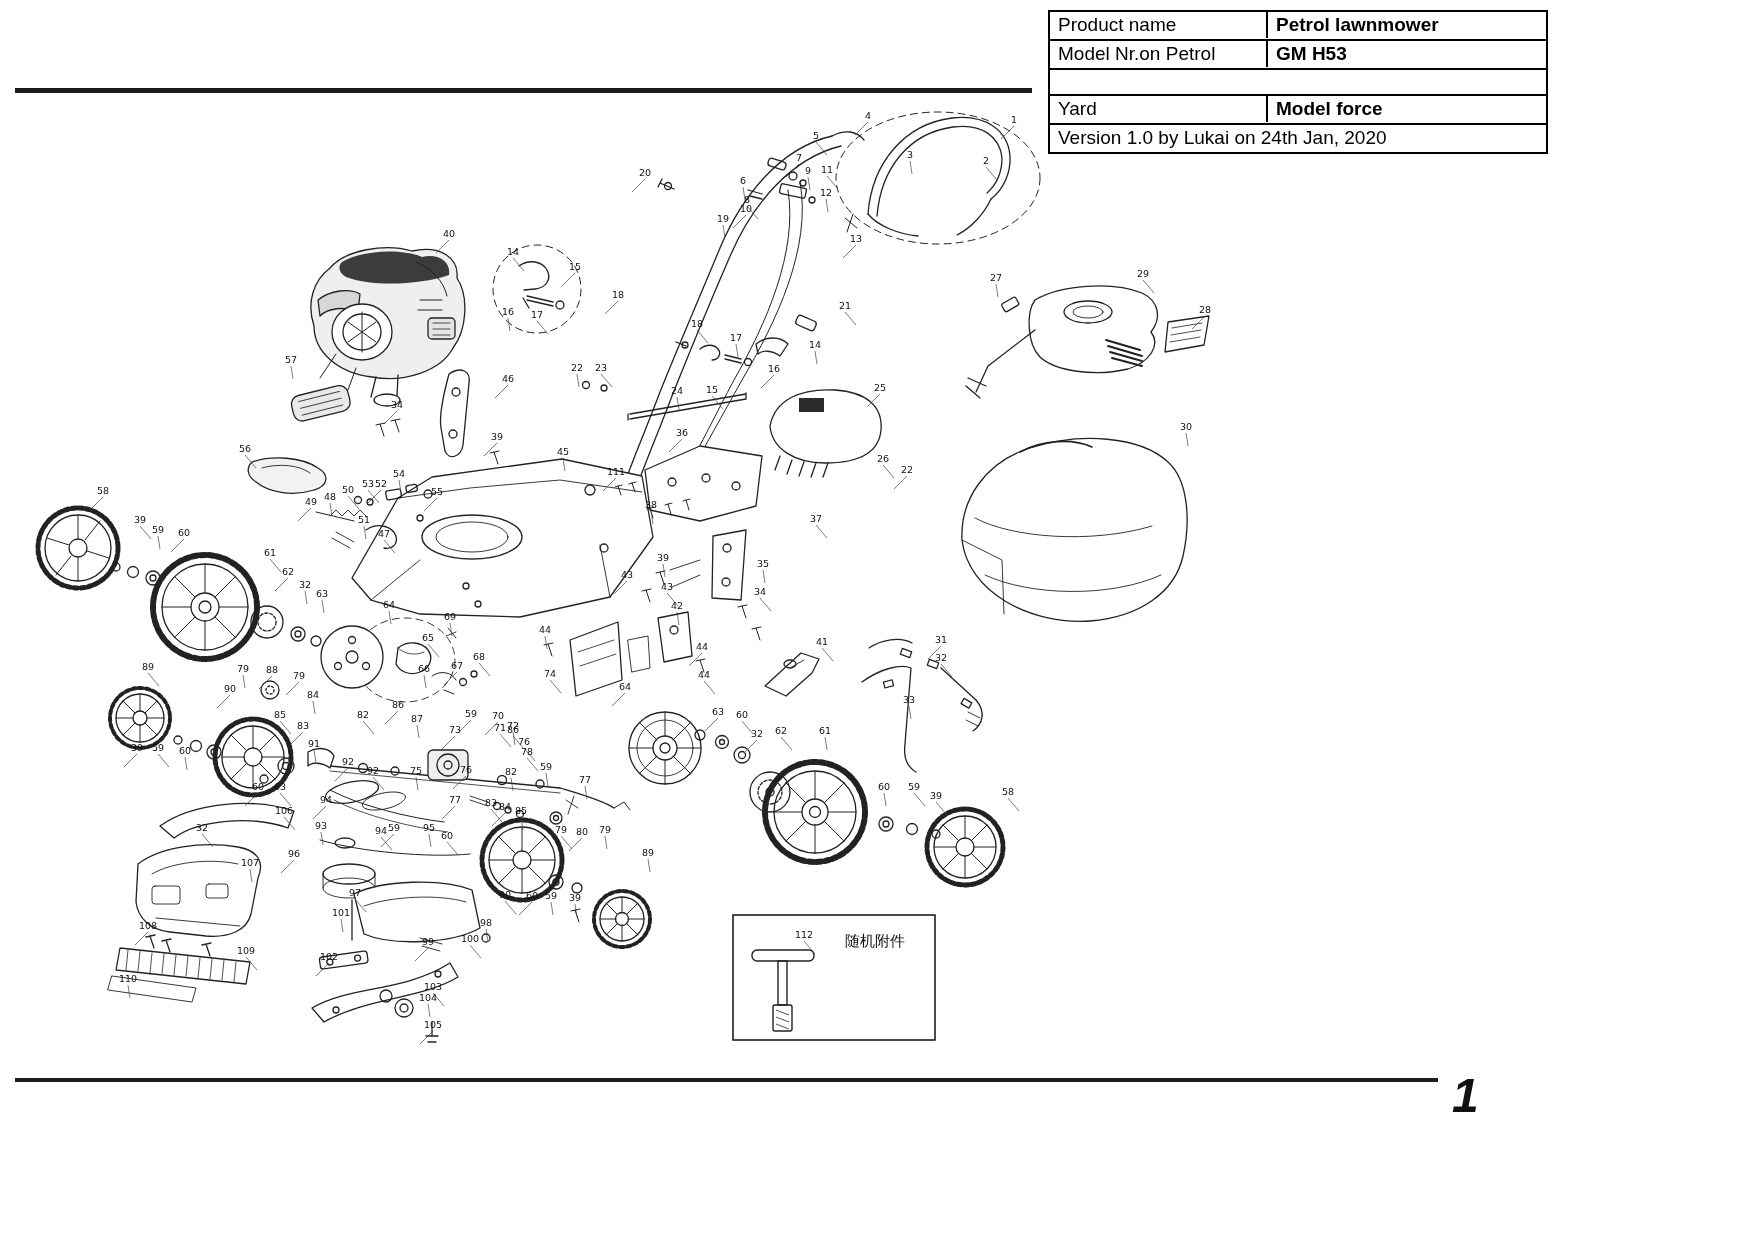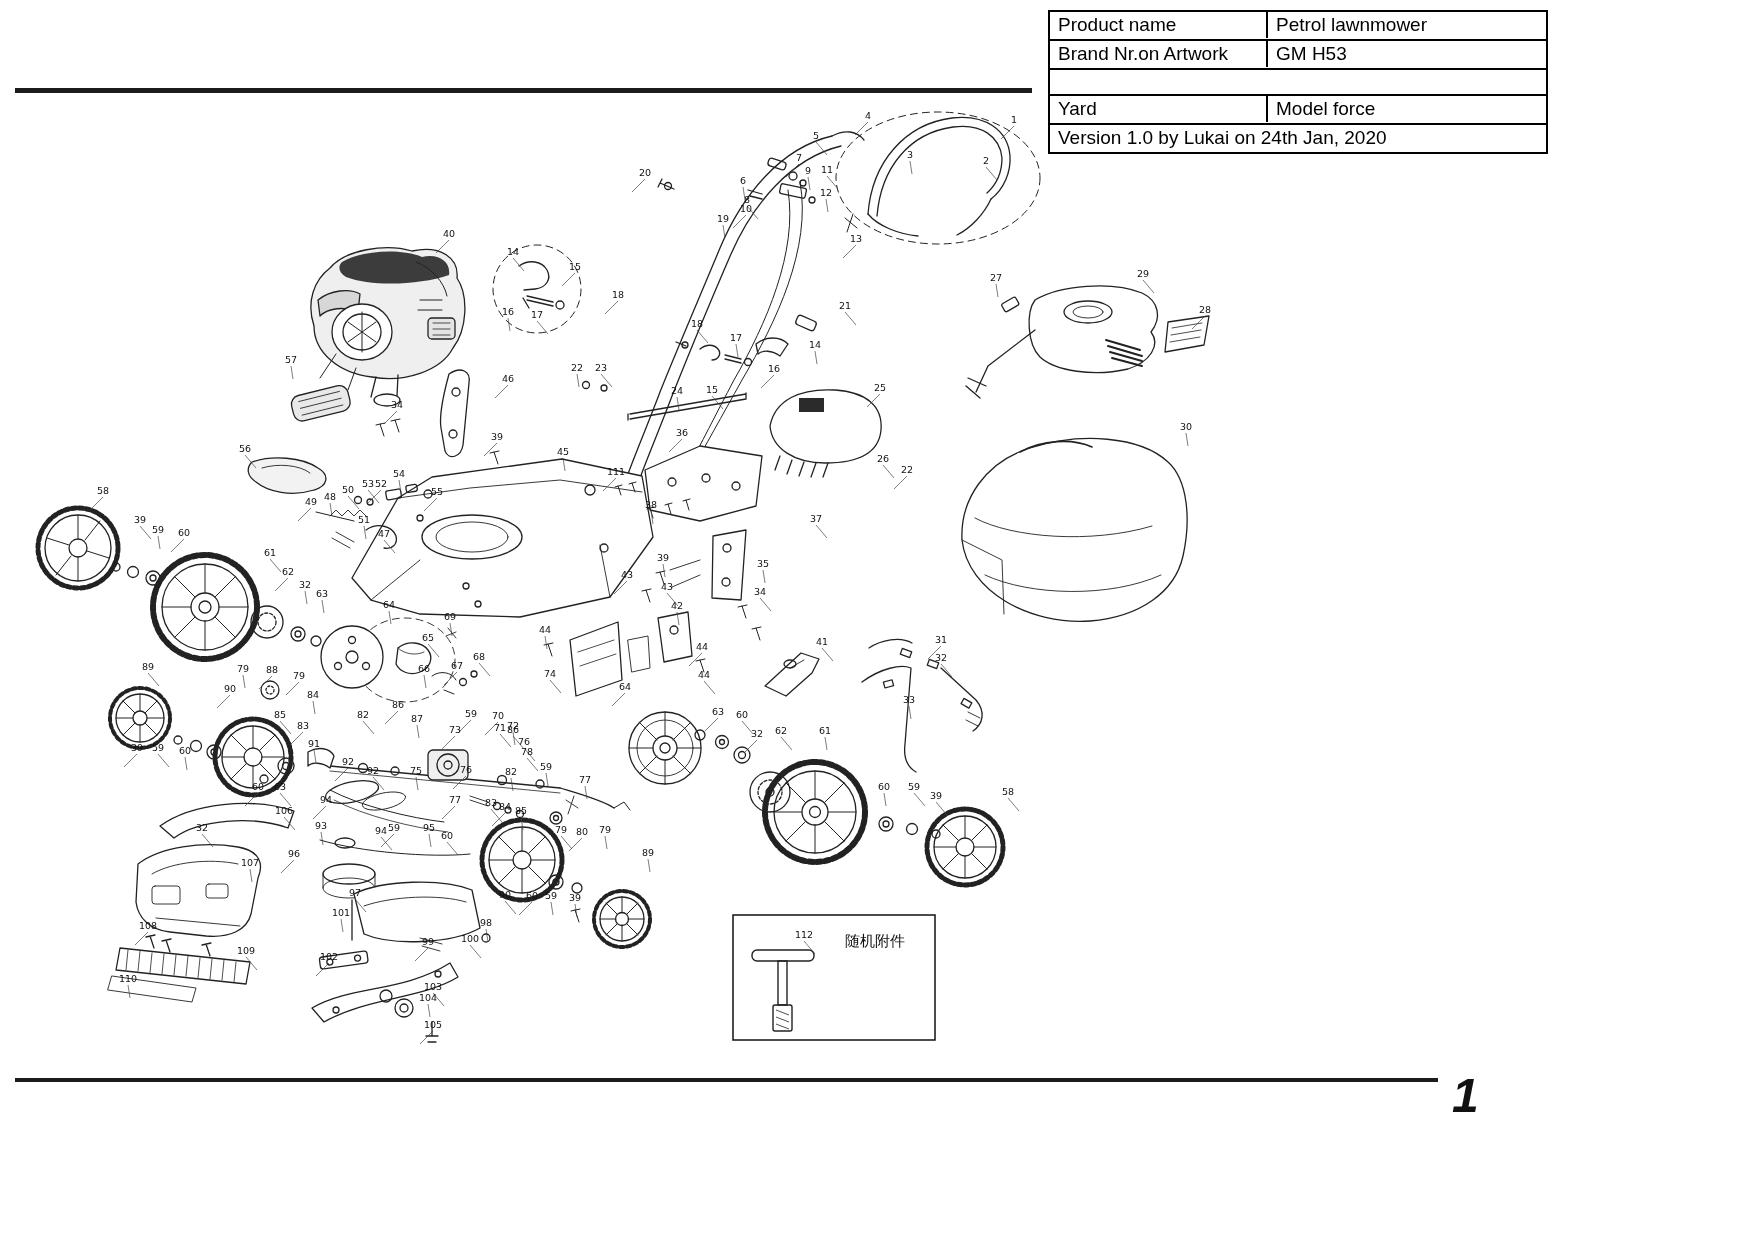--- a/index.html
+++ b/index.html
@@ -18,21 +18,21 @@
     font-style:italic;color:#111;
   }
   .info-table{
     position:absolute;left:1048px;top:10px;width:500px;border:2px solid #000;
     background:#fff;font-size:19px;color:#000;box-sizing:border-box;
   }
   .tr{display:flex;border-bottom:2px solid #000;min-height:27px;align-items:flex-start;}
   .tr:last-child{border-bottom:none;border-radius:11px;}
   .td{padding:2px 8px;display:flex;align-items:center;box-sizing:border-box;}
   .td.label{width:218px;border-right:2px solid #000;}
-  .td.value{flex:1;}
+  .td.value{flex:1;font-weight:bold;}
   .td.full{flex:1;}
   .tr.blank{min-height:24px;}
   svg.diagram{position:absolute;left:0;top:0;width:1754px;height:1241px;}
   #part-labels text{
     font-family:"DejaVu Sans",sans-serif;font-size:9.5px;fill:#111;text-anchor:middle;
   }
   #part-labels line{stroke:#444;stroke-width:0.7;}
 </style>
 </head>
 <body>
@@ -42,21 +42,21 @@
   <div class="rule-top"></div>
   <div class="rule-bottom"></div>
   <div class="page-num">1</div>
 
   <div class="info-table">
     <div class="tr">
       <div class="td label">Product name</div>
       <div class="td value">Petrol lawnmower</div>
     </div>
     <div class="tr">
-      <div class="td label">Brand Nr.on Artwork</div>
+      <div class="td label">Model Nr.on Petrol</div>
       <div class="td value">GM H53</div>
     </div>
     <div class="tr blank">
       <div class="td full"></div>
     </div>
     <div class="tr">
       <div class="td label">Yard</div>
       <div class="td value">Model force</div>
     </div>
     <div class="tr">

